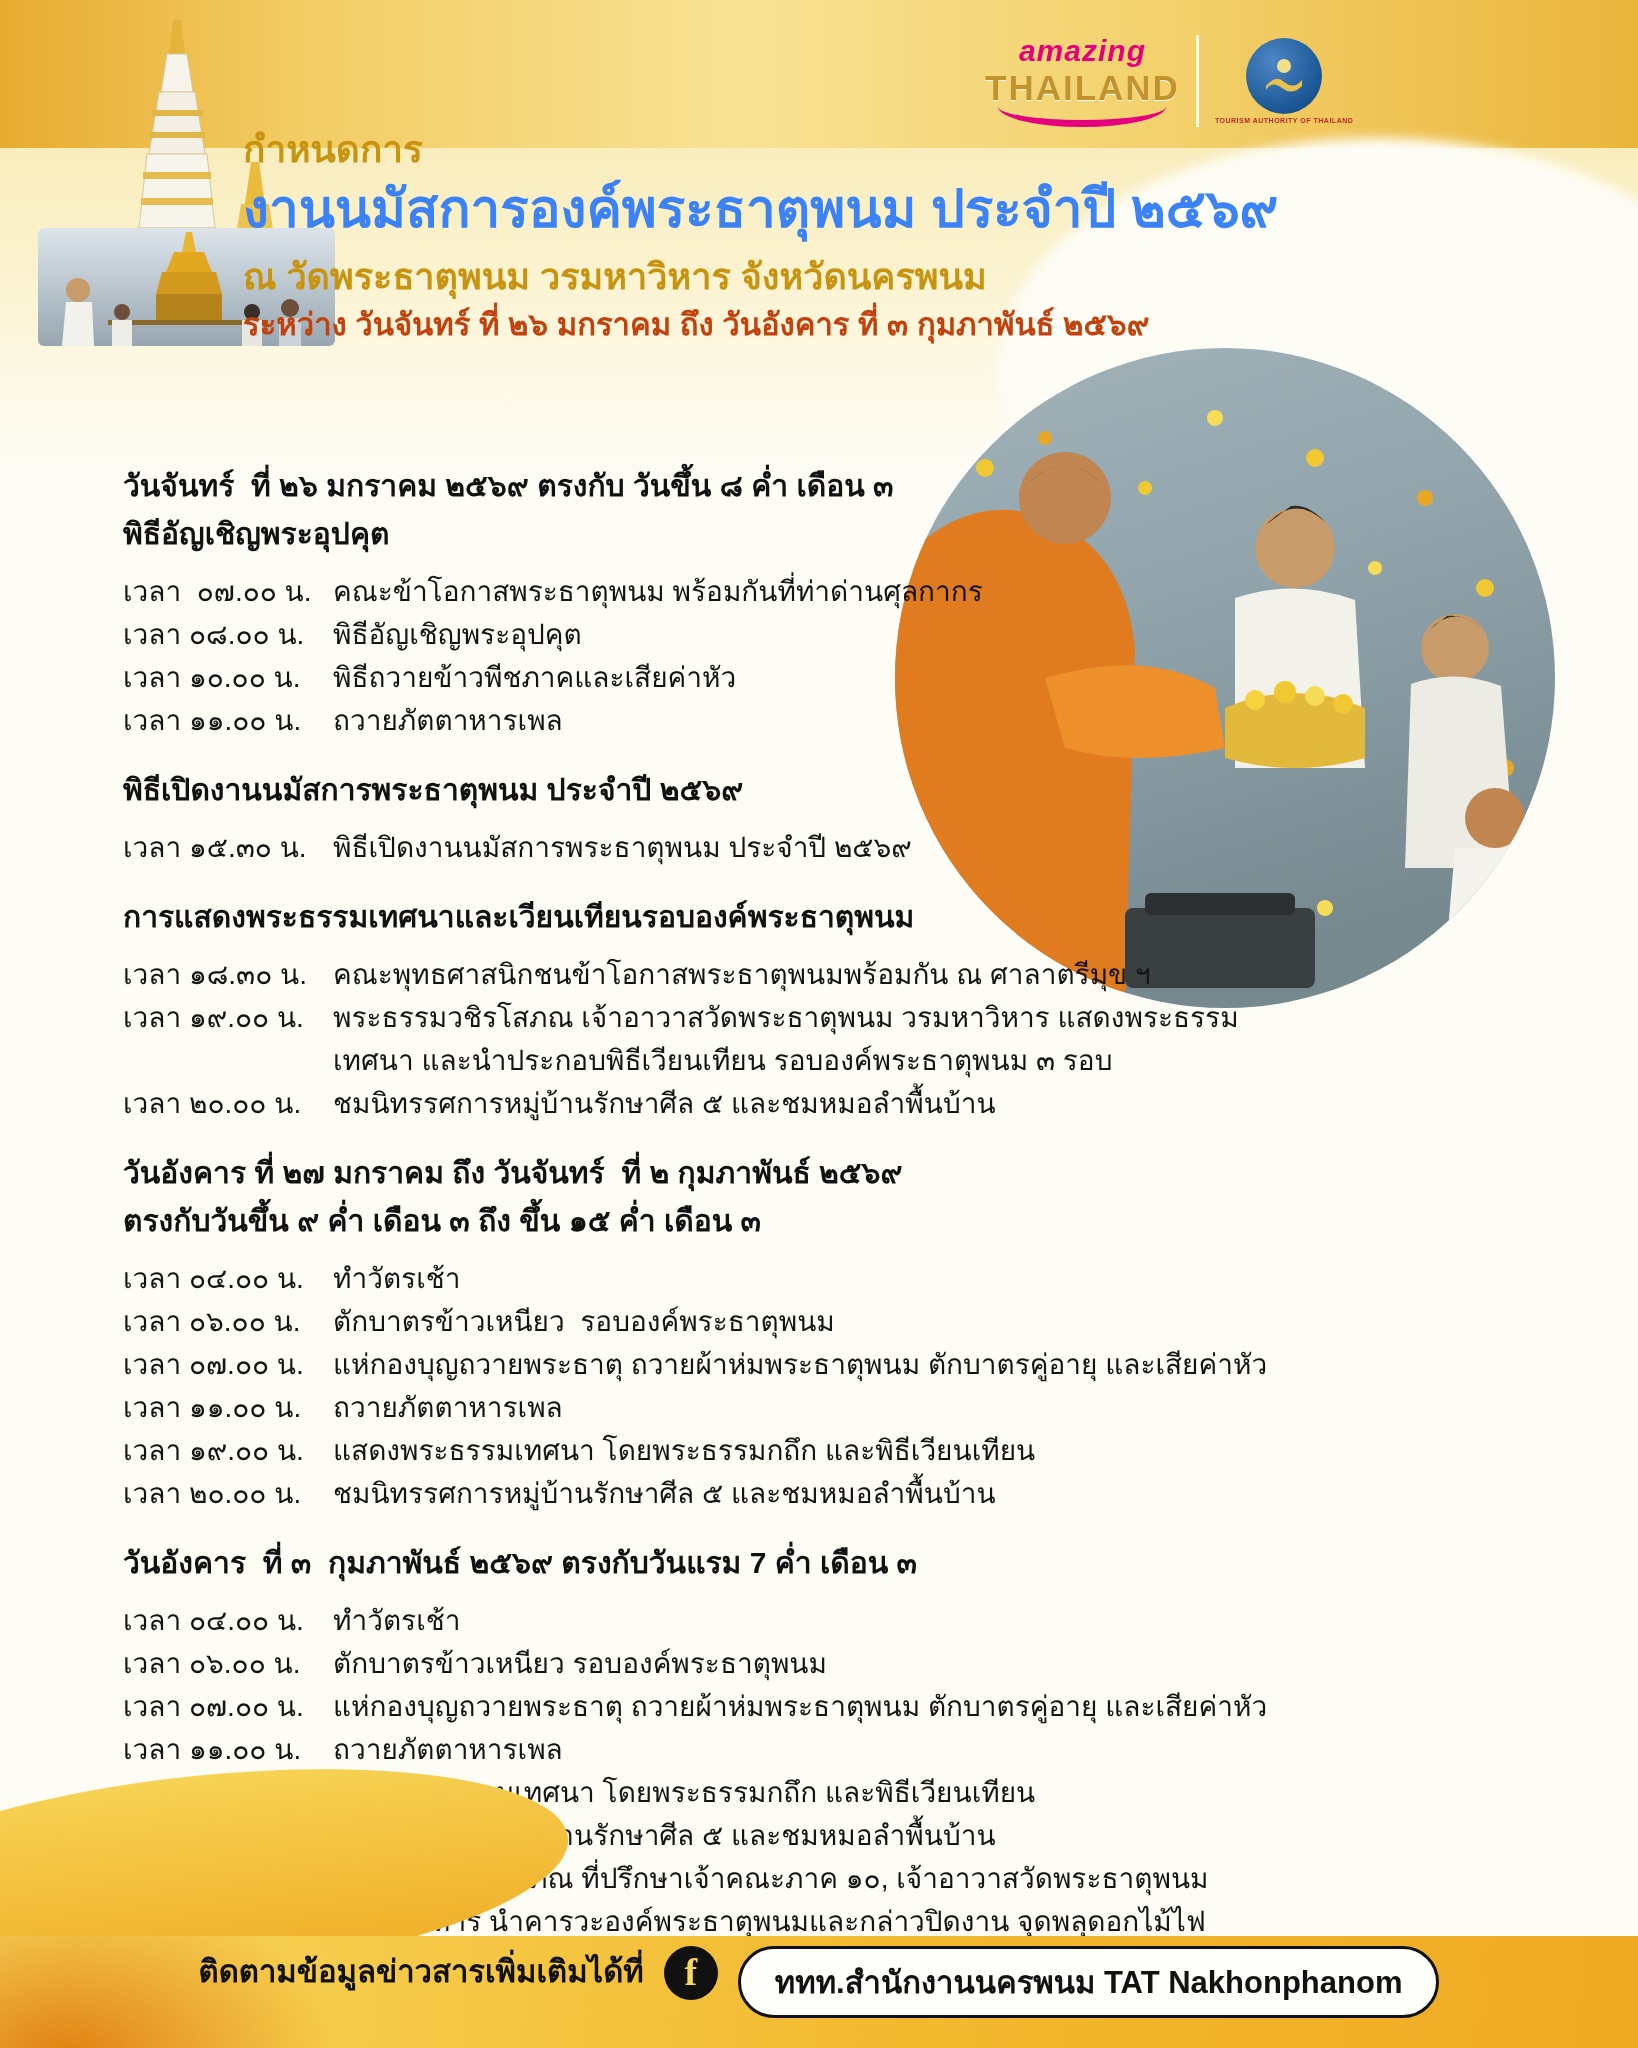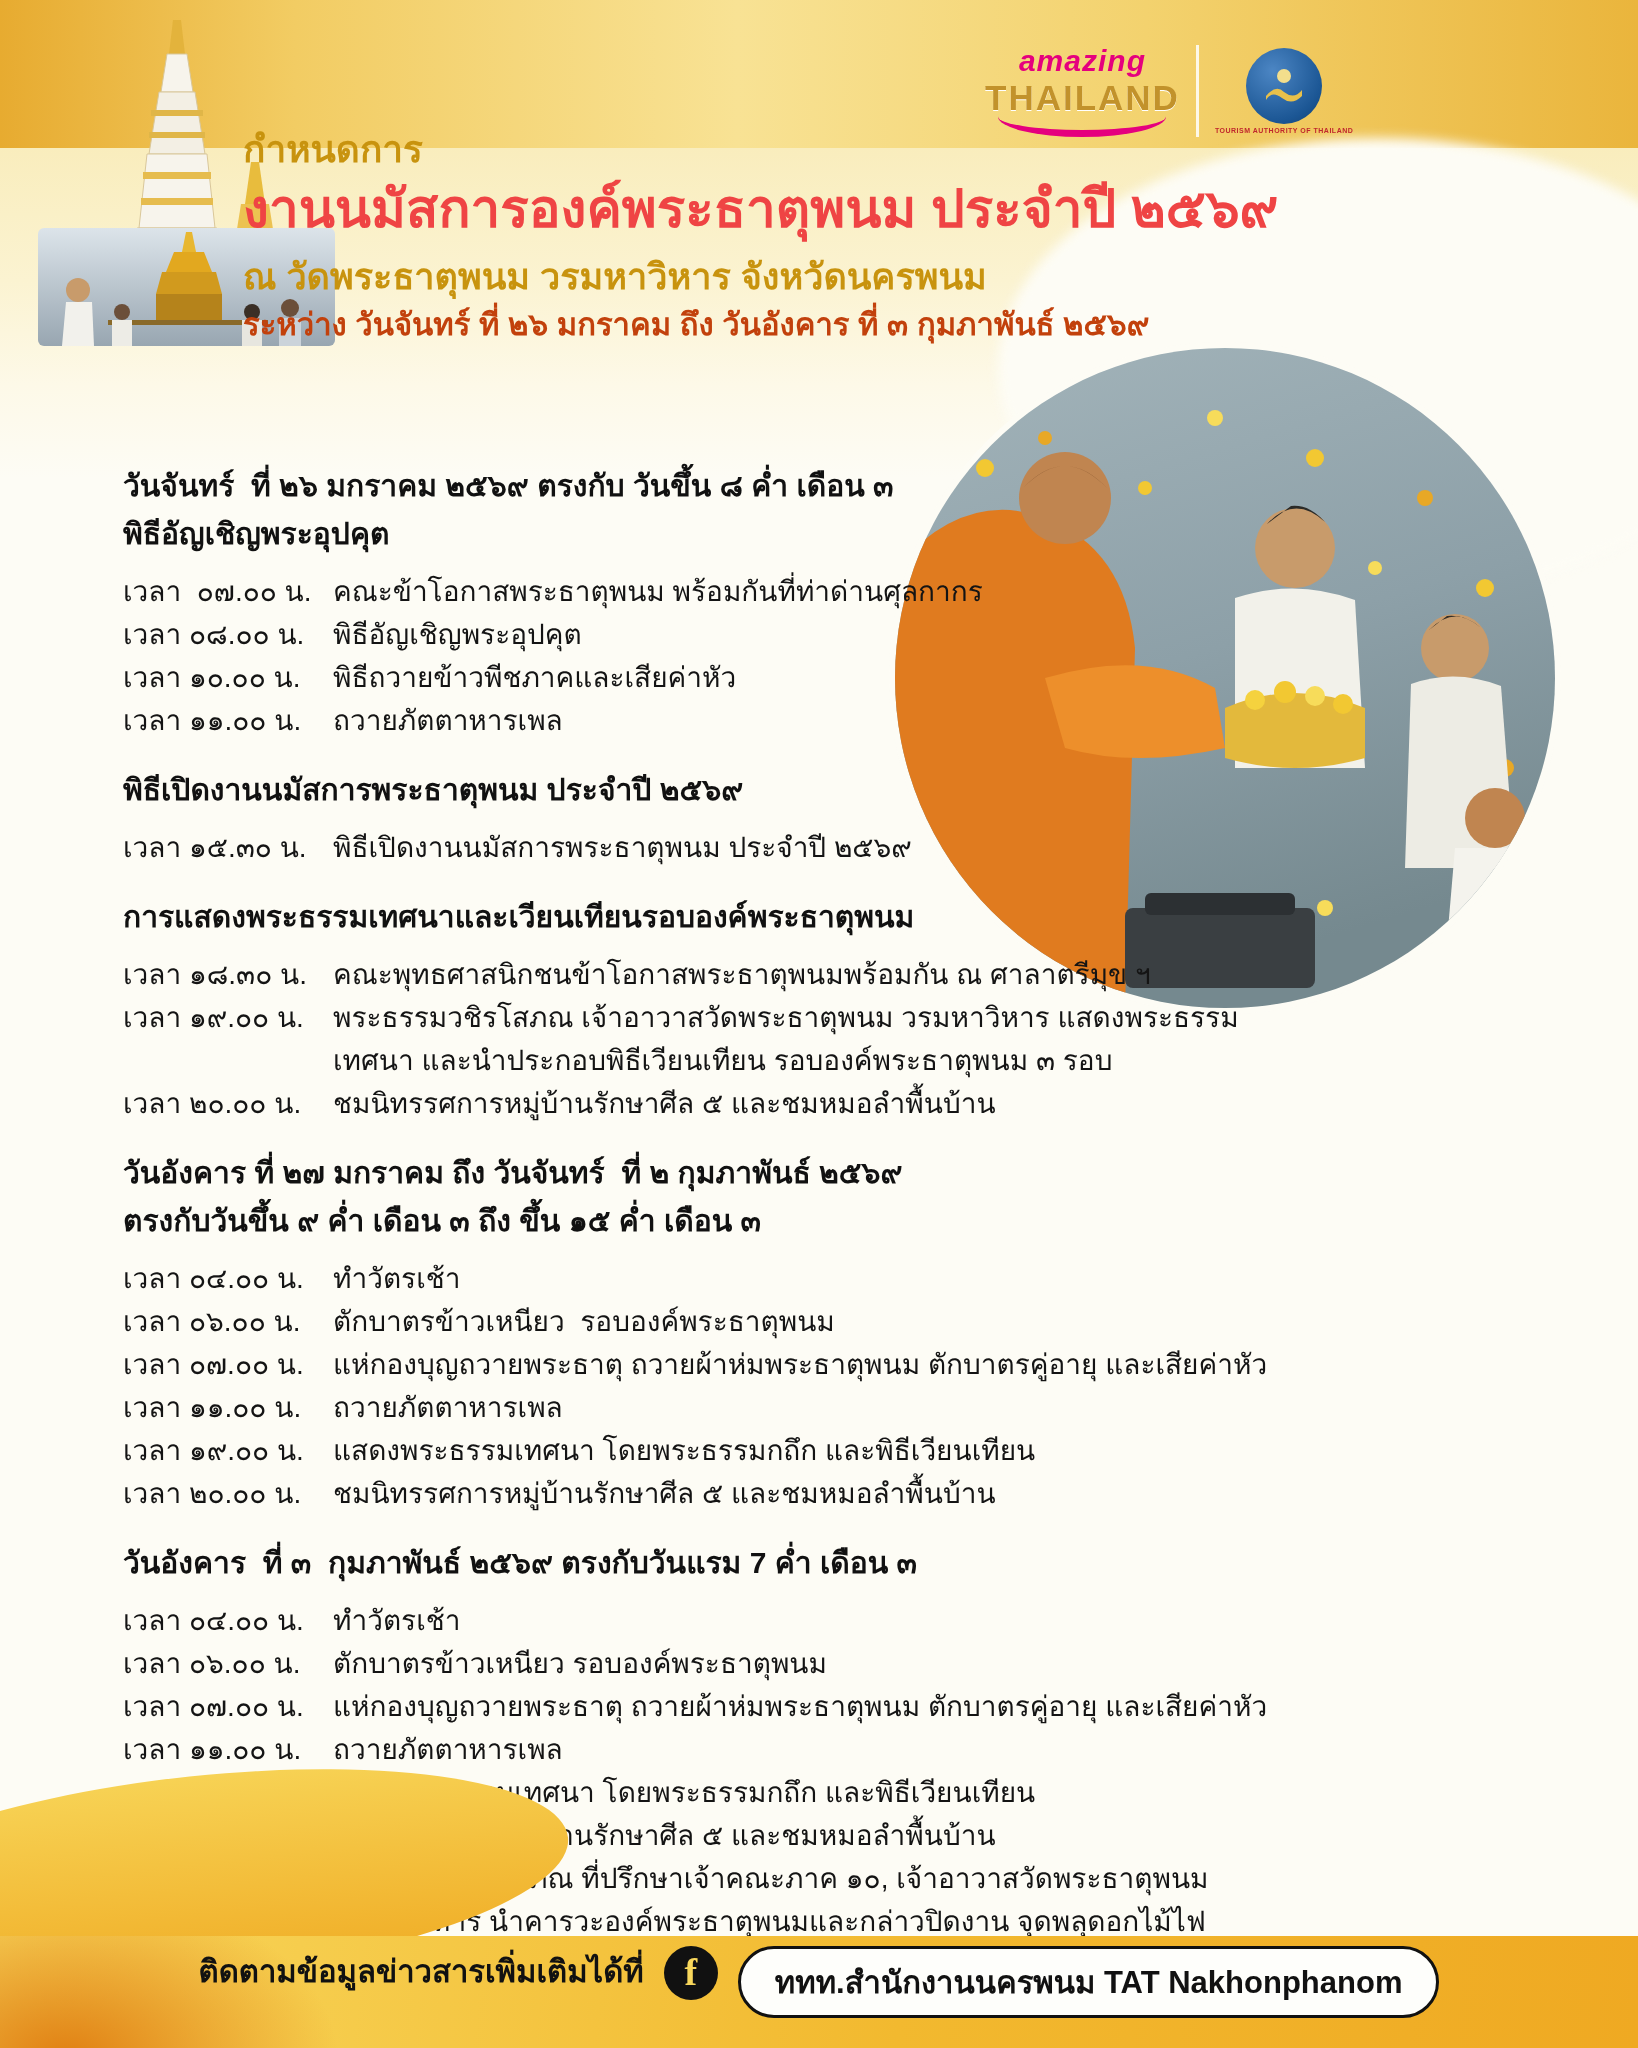--- a/index.html
+++ b/index.html
@@ -17,25 +17,25 @@
     position:absolute; top:148px; left:0; width:100%; height:330px;
     background:linear-gradient(180deg,#F9EDBD 0%,#FBF3D1 40%,#FDF9E8 72%,#FDFCF5 100%);
   }
   .white-swoosh{
     position:absolute; top:138px; right:-120px; width:760px; height:460px;
     background:#FDFCF5; border-radius:50%;
     filter:blur(6px);
   }
   .header-text{position:absolute; left:243px; top:128px; line-height:1.18; z-index:3;}
   .pretitle{font-size:37px; font-weight:700; color:#C8930E; white-space:pre-wrap;}
-  .main-title{font-size:53px; font-weight:800; color:#ef4444; margin-top:6px; white-space:pre-wrap;}
+  .main-title{font-size:53px; font-weight:800; color:#3b82f6; margin-top:6px; white-space:pre-wrap;}
   .sub-title{font-size:36px; font-weight:700; color:#C8930E; margin-top:16px; white-space:pre-wrap;}
   .date-range{font-size:31px; font-weight:700; color:#c2410c; margin-top:8px; white-space:pre-wrap;}
   
-  .logos{position:absolute; left:985px; top:44px; display:flex; align-items:center; gap:16px; z-index:4;}
+  .logos{position:absolute; left:985px; top:34px; display:flex; align-items:center; gap:16px; z-index:4;}
   .amazing-wrap{text-align:center;}
   .amazing{font-size:30px; font-weight:700; font-style:italic; color:#E5007E; letter-spacing:1px;}
   .thailand{font-size:35px; font-weight:800; color:#C2922B; letter-spacing:2px; text-shadow:0 1px 0 #fff;}
   .swoosh{width:168px; height:34px; border-bottom:7px solid #E5007E; border-radius:50%; margin:-22px auto 0;}
   .logo-sep{width:3px; height:92px; background:rgba(255,255,255,.85);}
   .tat-wrap{text-align:center;}
   .tat-circle{
     width:76px; height:76px; border-radius:50%;
     background:radial-gradient(circle at 35% 30%,#4C86C4,#1B5694 70%,#123E6E);
     display:flex; align-items:center; justify-content:center; margin:0 auto;

